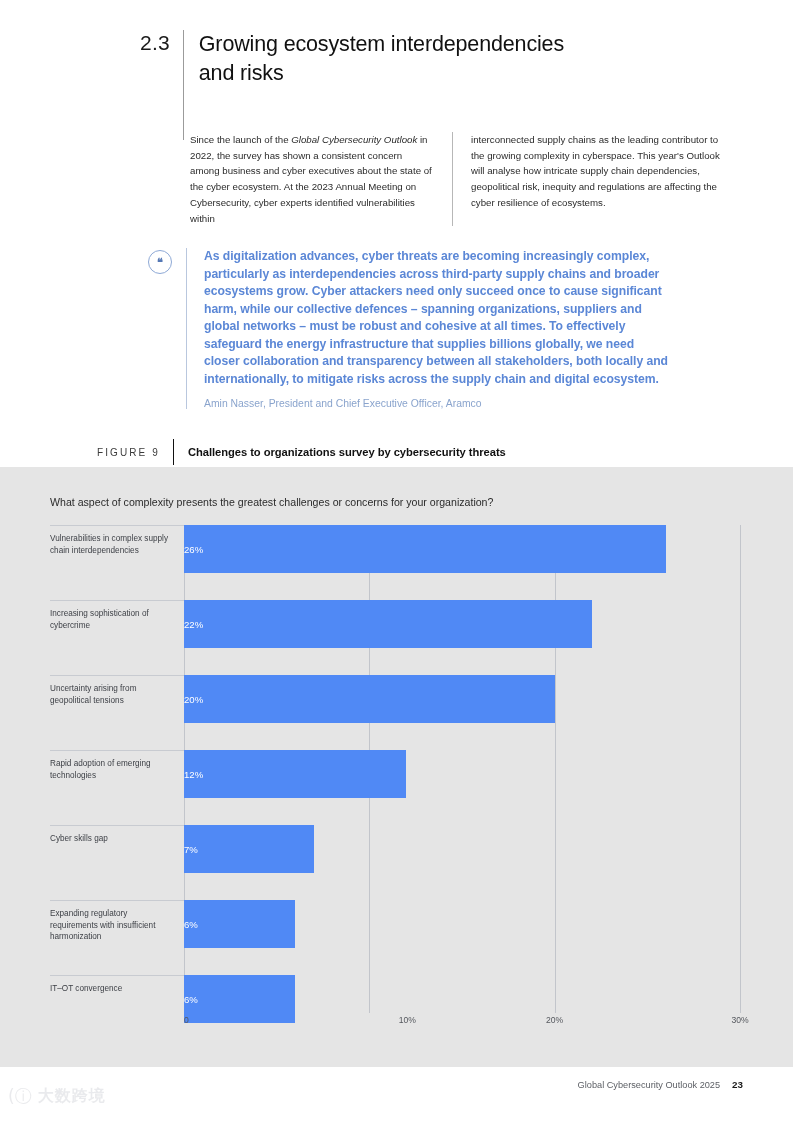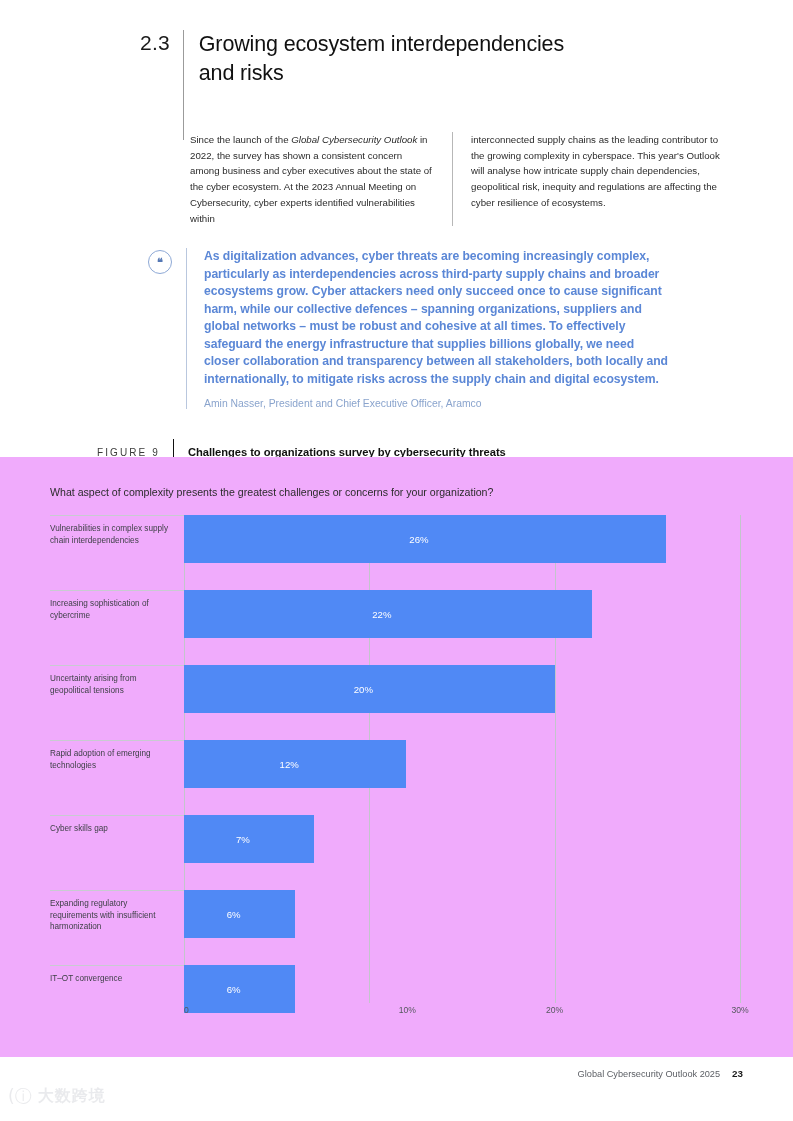--- a/index.html
+++ b/index.html
@@ -140,23 +140,23 @@
     font-size: 11.2px;
     font-weight: 700;
     color: #111;
     padding-left: 14px;
     letter-spacing: -0.05px;
   }
 
   
   .chart-panel {
     position: absolute;
-    left: 0; top: 457px;
+    left: 0; top: 467px;
     width: 793px; height: 600px;
-    background: #f0abfc;
+    background: #e5e5e5;
   }
   .chart-question {
     position: absolute;
     left: 50px; top: 29px;
     font-size: 10.6px;
     color: #2b2b2b;
   }
 
   .plot {
     position: absolute;
@@ -209,40 +209,40 @@
     line-height: 1.42;
     color: #3c3f45;
   }
   .bar {
     position: absolute;
     left: 134px; top: 0;
     height: 48px;
     background: #5089f5;
     display: flex;
     align-items: center;
-    justify-content: center;
+    justify-content: flex-start;
   }
   .bar-value {
     color: #ffffff;
     font-size: 9.6px;
     font-weight: 400;
     padding-right: 12px;
     white-space: nowrap;
   }
 
   
   .footer {
     position: absolute;
     left: 0; top: 1067px;
     width: 793px; height: 54px;
     background: #ffffff;
   }
   .footer-text {
     position: absolute;
-    right: 50px; top: 1px;
+    right: 50px; top: 12px;
     font-size: 9.2px;
     color: #5d6066;
     display: flex;
     align-items: baseline;
     gap: 12px;
     text-align: center;
   }
   .footer-page {
     font-size: 9.8px;
     font-weight: 700;

